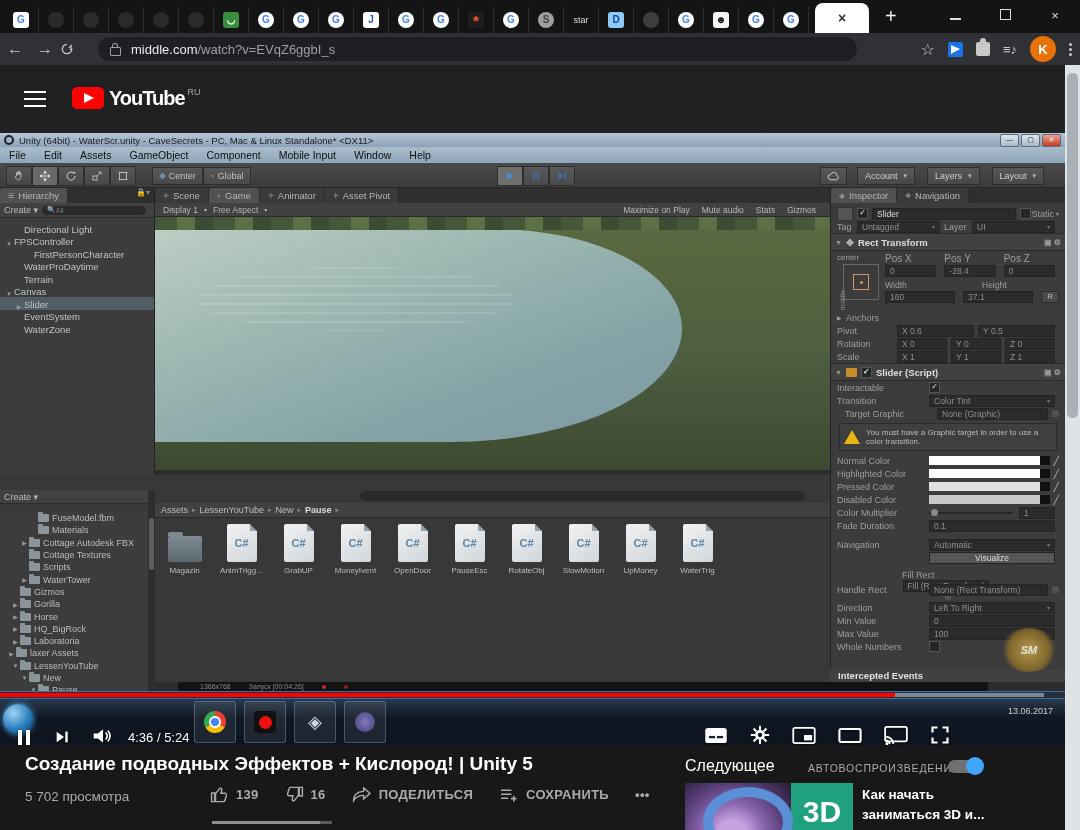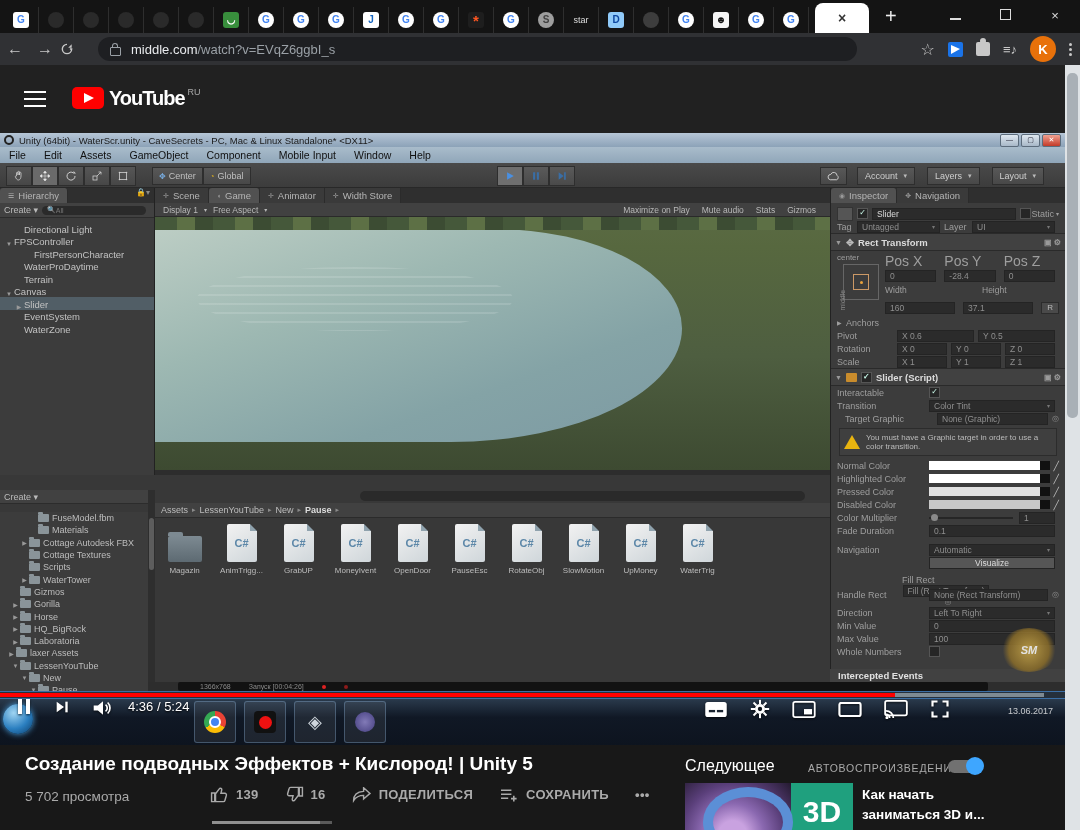--- a/index.html
+++ b/index.html
@@ -202,21 +202,21 @@
       background:conic-gradient(#ea4335 0 33%,#fbbc05 33% 66%,#34a853 66% 100%);position:relative;}
   .chromeball:after{content:"";position:absolute;left:5px;top:5px;width:12px;height:12px;border-radius:50%;
       background:#4285f4;border:2px solid #fff;box-sizing:border-box;}
   .recball{width:22px;height:22px;border-radius:4px;background:#111;display:flex;align-items:center;justify-content:center;}
   .recball i{width:13px;height:13px;border-radius:50%;background:#e11;}
   .unityicon{color:#cfd6dd;font-size:18px;}
   .swirl{width:20px;height:20px;border-radius:50%;background:radial-gradient(circle,#9a8fd8,#4d4391);opacity:.8;}
   #tb-clock{position:absolute;right:12px;top:6px;color:rgba(255,255,255,.75);font-size:9px;text-align:center;line-height:1.5;}
 
   
-  #yt-controls{left:0;top:566px;width:976px;height:46px;display:flex;align-items:flex-start;}
+  #yt-controls{left:0;top:566px;width:976px;height:46px;display:flex;align-items:flex-end;}
   .ytc{display:flex;align-items:center;justify-content:center;filter:drop-shadow(0 1px 1px rgba(0,0,0,.7));}
   #timecode{color:#fff;font-size:13px;margin-left:14px;text-shadow:0 1px 2px #000;}
   #yt-right{margin-left:auto;display:flex;align-items:center;gap:22px;padding-right:26px;}
   .pausebars{display:flex;gap:4px;}
   .pausebars i{width:4px;height:15px;background:#fff;}
 
   
   #scrollbar{left:1065px;top:65px;width:15px;height:765px;background:#dfe3e6;}
   #scrollbar .thumb{position:absolute;left:2px;top:8px;width:11px;height:345px;background:#a9b0b6;border-radius:5px;}
 
@@ -581,21 +581,21 @@
         <span class="ptab on">
           <span style="font-size: 7px; color: rgb(153, 153, 153);">◖</span>
           <span>Game</span>
         </span>
         <span class="ptab">
           <span style="font-size: 7px; color: rgb(153, 153, 153);">✛</span>
           <span>Animator</span>
         </span>
         <span class="ptab">
           <span style="font-size: 7px; color: rgb(153, 153, 153);">✛</span>
-          <span>Width Store</span>
+          <span>Asset Pivot</span>
         </span>
       </div>
     <div id="gamebar" class="abs">
       <span style="margin-left:8px;">Display 1</span>
       <span style="margin:0 6px;font-size:6px;">▾</span>
       <span>Free Aspect</span>
       <span style="margin-left:6px;font-size:6px;">▾</span>
       <span class="right" id="gamebar-right">
           <span>Maximize on Play</span>
           <span>Mute audio</span>
@@ -644,35 +644,35 @@
         <span>Rect Transform</span>
         <span class="gearmini">▣ ⚙</span>
       </div>
       <div class="row" style="padding:2px 6px;align-items:flex-start;">
         <div style="flex:none;">
           <div style="font-size:8px;color:#9e9e9e;">center</div>
           <div class="anchorbox"></div>
           <div style="font-size:7px;color:#8a8a8a;transform:rotate(-90deg);width:10px;">middle</div>
         </div>
         <div style="flex:1;">
-          <div class="row" id="rt-collabels" style="gap:4px;font-size:14px;color:#9e9e9e;">
+          <div class="row" id="rt-collabels" style="gap:4px;font-size:10px;color:#9e9e9e;">
               <span style="flex: 1 1 0%;">Pos X</span>
               <span style="flex: 1 1 0%;">Pos Y</span>
               <span style="flex: 1 1 0%;">Pos Z</span>
             </div>
           <div class="row" id="rt-pos" style="gap:4px;margin-top:1px;">
               <span class="ifield" style="flex: 1 1 0%;">0</span>
               <span class="ifield" style="flex: 1 1 0%;">-28.4</span>
               <span class="ifield" style="flex: 1 1 0%;">0</span>
             </div>
           <div class="row" id="rt-sizelabels" style="gap:20px;font-size:8.5px;color:#9e9e9e;margin-top:3px;">
               <span style="flex: 1 1 0%;">Width</span>
               <span style="flex: 1 1 0%;">Height</span>
             </div>
-          <div class="row" style="gap:4px;margin-top:7px;">
+          <div class="row" style="gap:4px;margin-top:1px;">
             <span id="rt-size" class="row" style="gap:4px;flex:1;">
                 <span class="ifield" style="flex: 1 1 0%;">160</span>
                 <span class="ifield" style="flex: 1 1 0%;">37.1</span>
               </span>
             <span style="background:#4a4a4a;border:1px solid #2c2c2c;color:#bbb;font-size:8px;padding:0 5px;height:10px;">R</span>
           </div>
         </div>
       </div>
       <div class="irow">
           <span style="font-size:6px;width:9px;">▶</span>

